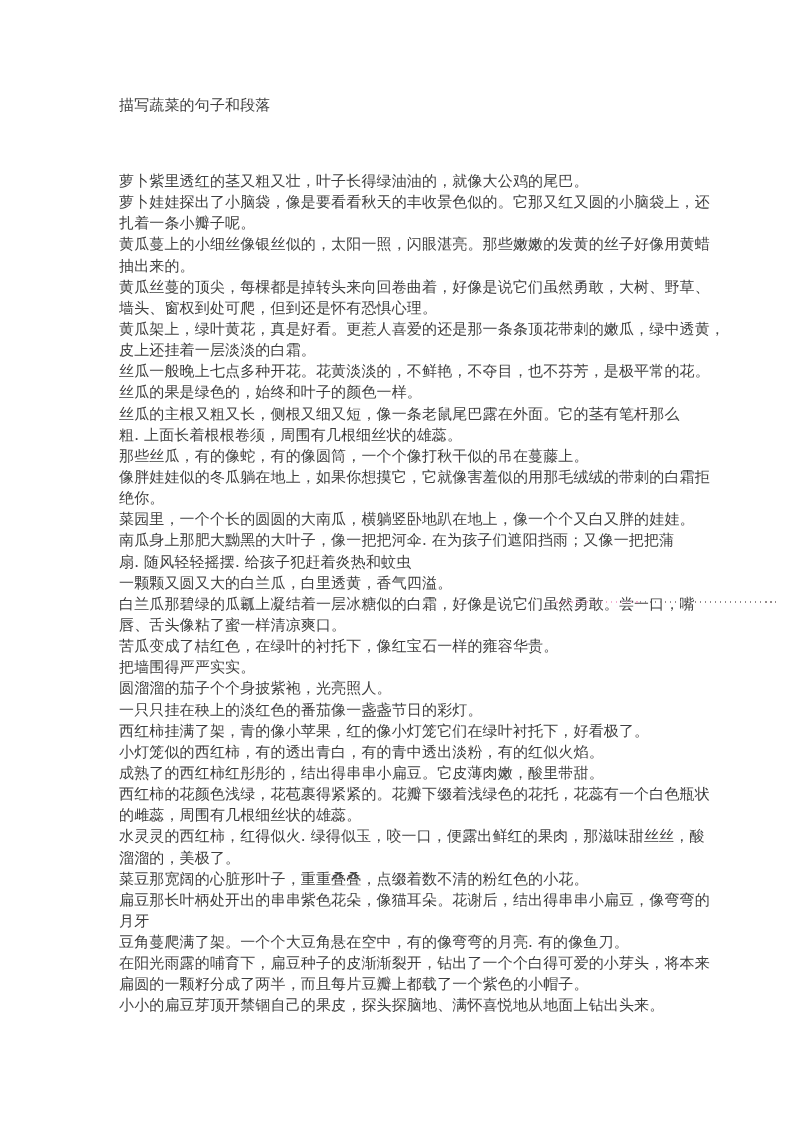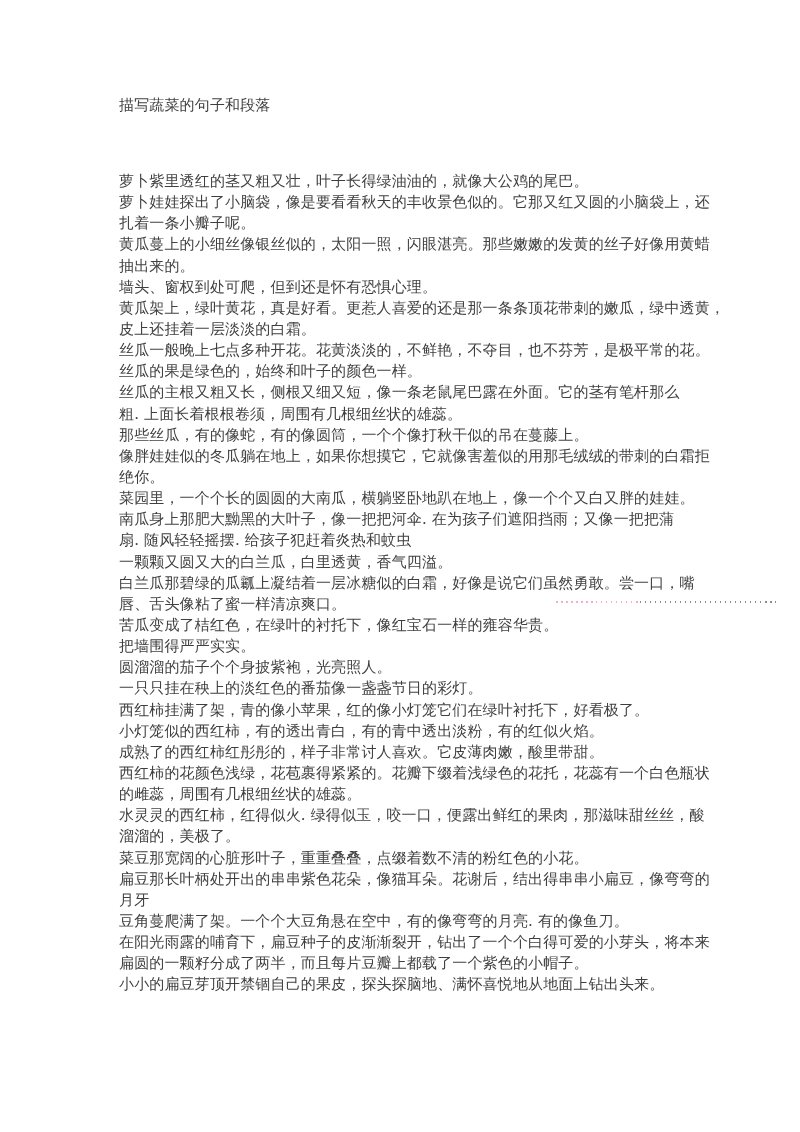--- a/index.html
+++ b/index.html
@@ -72,20 +72,21 @@
 <div class="page">
 
   <h1 class="doc-title" style="color: rgb(63, 63, 63);">描写蔬菜的句子和段落</h1>
 
   <div class="doc-body" id="doc-lines" style="color: rgb(63, 63, 63);">
       <div class="line">萝卜紫里透红的茎又粗又壮，叶子长得绿油油的，就像大公鸡的尾巴。</div>
       <div class="line">萝卜娃娃探出了小脑袋，像是要看看秋天的丰收景色似的。它那又红又圆的小脑袋上，还</div>
       <div class="line">扎着一条小瓣子呢。</div>
       <div class="line">黄瓜蔓上的小细丝像银丝似的，太阳一照，闪眼湛亮。那些嫩嫩的发黄的丝子好像用黄蜡</div>
       <div class="line">抽出来的。</div>
+      <div class="line">黄瓜丝蔓的顶尖，每棵都是掉转头来向回卷曲着，好像是说它们虽然勇敢，大树、野草、</div>
       <div class="line">墙头、窗权到处可爬，但到还是怀有恐惧心理。</div>
       <div class="line">黄瓜架上，绿叶黄花，真是好看。更惹人喜爱的还是那一条条顶花带刺的嫩瓜，绿中透黄，</div>
       <div class="line">皮上还挂着一层淡淡的白霜。</div>
       <div class="line">丝瓜一般晚上七点多种开花。花黄淡淡的，不鲜艳，不夺目，也不芬芳，是极平常的花。</div>
       <div class="line">丝瓜的果是绿色的，始终和叶子的颜色一样。</div>
       <div class="line">丝瓜的主根又粗又长，侧根又细又短，像一条老鼠尾巴露在外面。它的茎有笔杆那么</div>
       <div class="line">粗. 上面长着根根卷须，周围有几根细丝状的雄蕊。</div>
       <div class="line">那些丝瓜，有的像蛇，有的像圆筒，一个个像打秋干似的吊在蔓藤上。</div>
       <div class="line">像胖娃娃似的冬瓜躺在地上，如果你想摸它，它就像害羞似的用那毛绒绒的带刺的白霜拒</div>
       <div class="line">绝你。</div>
@@ -94,21 +95,21 @@
       <div class="line">扇. 随风轻轻摇摆. 给孩子犯赶着炎热和蚊虫</div>
       <div class="line">一颗颗又圆又大的白兰瓜，白里透黄，香气四溢。</div>
       <div class="line">白兰瓜那碧绿的瓜瓤上凝结着一层冰糖似的白霜，好像是说它们虽然勇敢。尝一口，嘴</div>
       <div class="line">唇、舌头像粘了蜜一样清凉爽口。</div>
       <div class="line">苦瓜变成了桔红色，在绿叶的衬托下，像红宝石一样的雍容华贵。</div>
       <div class="line">把墙围得严严实实。</div>
       <div class="line">圆溜溜的茄子个个身披紫袍，光亮照人。</div>
       <div class="line">一只只挂在秧上的淡红色的番茄像一盏盏节日的彩灯。</div>
       <div class="line">西红柿挂满了架，青的像小苹果，红的像小灯笼它们在绿叶衬托下，好看极了。</div>
       <div class="line">小灯笼似的西红柿，有的透出青白，有的青中透出淡粉，有的红似火焰。</div>
-      <div class="line">成熟了的西红柿红彤彤的，样子非常讨人喜欢。它皮薄肉嫩，酸里带甜。</div>
+      <div class="line">成熟了的西红柿红彤彤的，结出得串串小扁豆。它皮薄肉嫩，酸里带甜。</div>
       <div class="line">西红柿的花颜色浅绿，花苞裹得紧紧的。花瓣下缀着浅绿色的花托，花蕊有一个白色瓶状</div>
       <div class="line">的雌蕊，周围有几根细丝状的雄蕊。</div>
       <div class="line">水灵灵的西红柿，红得似火. 绿得似玉，咬一口，便露出鲜红的果肉，那滋味甜丝丝，酸</div>
       <div class="line">溜溜的，美极了。</div>
       <div class="line">菜豆那宽阔的心脏形叶子，重重叠叠，点缀着数不清的粉红色的小花。</div>
       <div class="line">扁豆那长叶柄处开出的串串紫色花朵，像猫耳朵。花谢后，结出得串串小扁豆，像弯弯的</div>
       <div class="line">月牙</div>
       <div class="line">豆角蔓爬满了架。一个个大豆角悬在空中，有的像弯弯的月亮. 有的像鱼刀。</div>
       <div class="line">在阳光雨露的哺育下，扁豆种子的皮渐渐裂开，钻出了一个个白得可爱的小芽头，将本来</div>
       <div class="line">扁圆的一颗籽分成了两半，而且每片豆瓣上都载了一个紫色的小帽子。</div>

